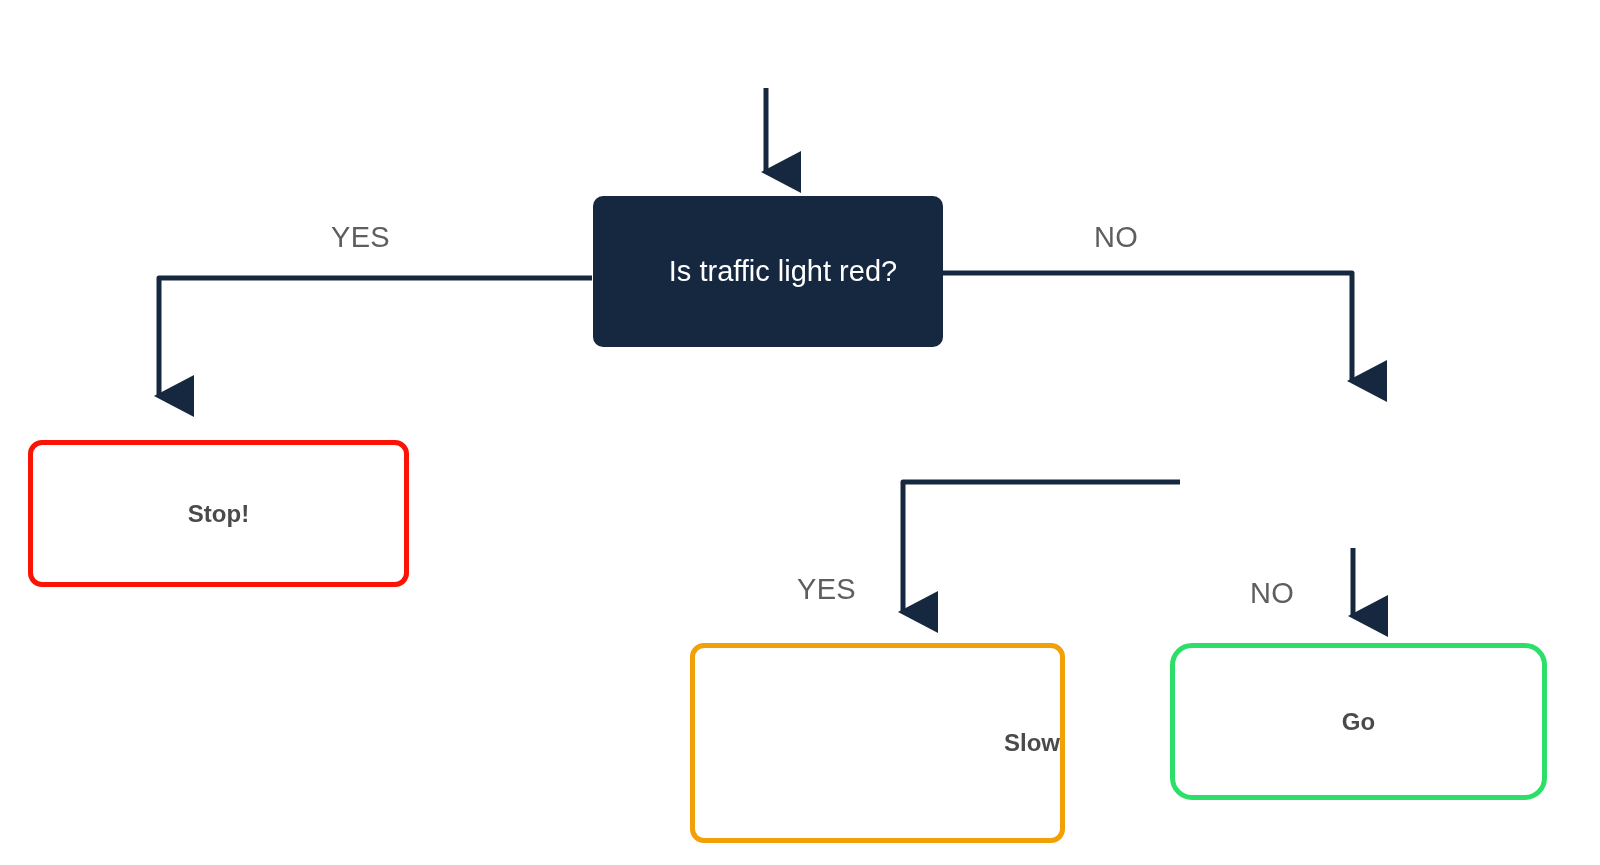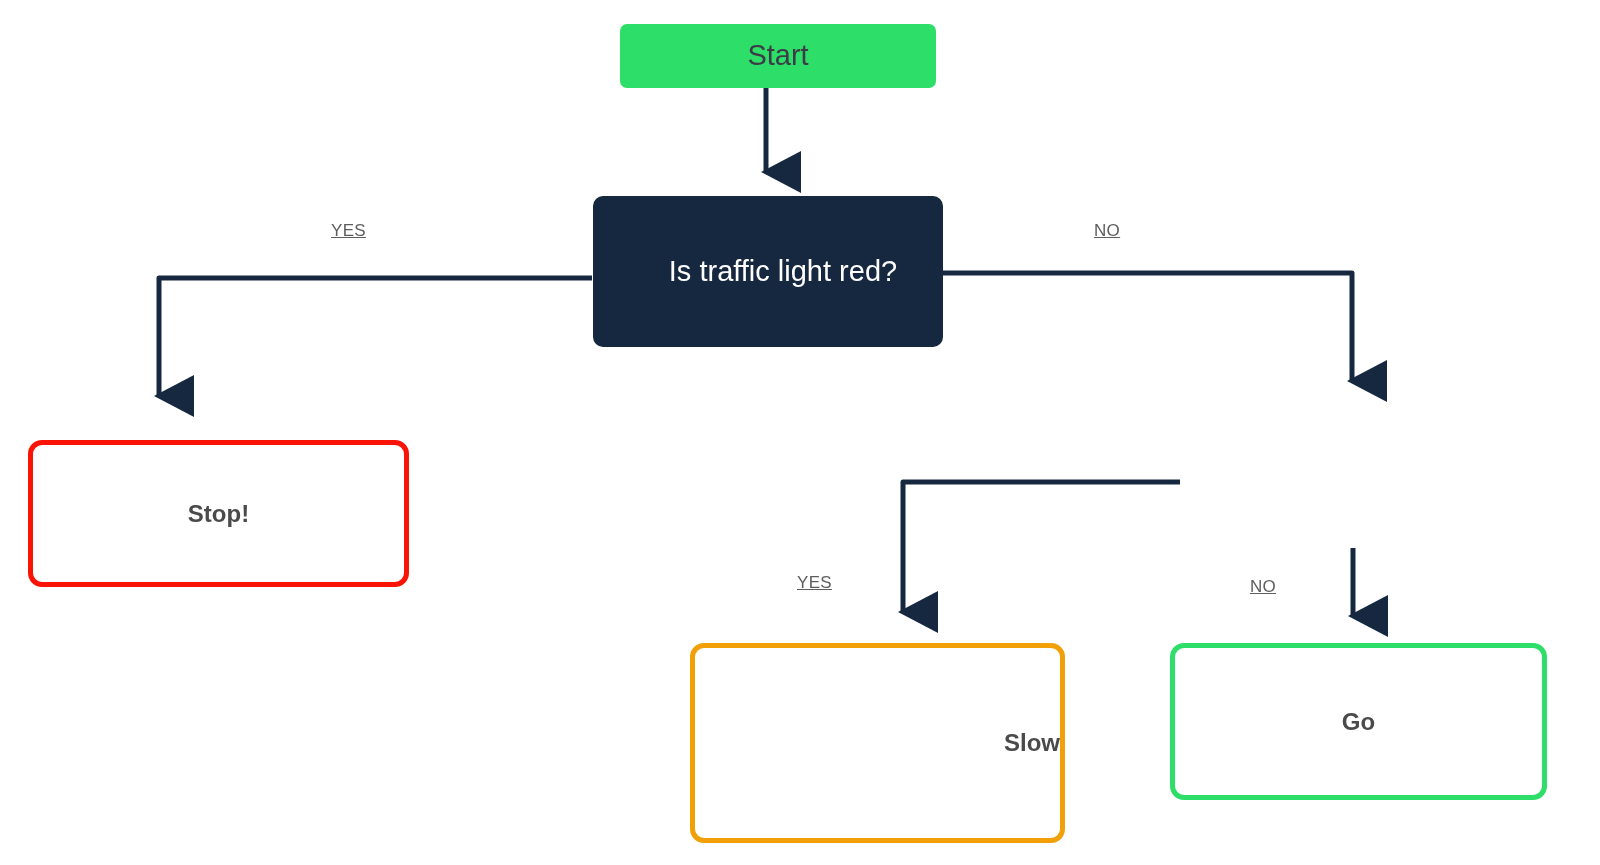--- a/index.html
+++ b/index.html
@@ -56,26 +56,25 @@
     background: #ffffff;
     font-size: 24px;
     font-weight: bold;
     color: #4a4a4a;
     border-style: solid;
     border-width: 5px;
     border-radius: 14px;
   }
   .edge-label {
     position: absolute;
-    font-size: 17px;
+    font-size: 29px;
     font-weight: 400;
     color: #5e5e5e;
     white-space: nowrap;
     letter-spacing: 0.3px;
-    text-decoration: underline;
   }
 </style>
 </head>
 <body>
 
 <div id="canvas">
 
   <svg id="edges" viewBox="0 0 1600 865" width="1600" height="865" xmlns="http://www.w3.org/2000/svg">
     <defs>
       <marker id="arrowhead" markerWidth="9" markerHeight="9" refX="4.5" refY="7.6" orient="auto" markerUnits="strokeWidth">
@@ -87,38 +86,35 @@
 
     <path d="M 592 278 L 159 278 L 159 396" stroke="#16283f" stroke-width="5" fill="none" stroke-linejoin="round" marker-end="url(#arrowhead)"></path>
 
     <path d="M 943 273 L 1352 273 L 1352 381" stroke="#16283f" stroke-width="5" fill="none" stroke-linejoin="round" marker-end="url(#arrowhead)"></path>
 
     <path d="M 1180 482 L 903 482 L 903 612" stroke="#16283f" stroke-width="5" fill="none" stroke-linejoin="round" marker-end="url(#arrowhead)"></path>
 
     <path d="M 1353 548 L 1353 616" stroke="#16283f" stroke-width="5" fill="none" marker-end="url(#arrowhead)"></path>
   </svg>
 
-  <div class="node node-start" style="left:620px; top:24px; width:316px; height:64px;">
-    <span>Start</span>
-  </div>
 
   <div class="node node-decision" style="left:593px; top:196px; width:350px; height:151px;padding-left:30px;">
     <span>Is traffic light red?</span>
   </div>
 
 
   <div class="node node-terminal" style="left:28px; top:424px; width:381px; height:147px; border-color:#fa1405;margin-top:16px;">
     <span>Stop!</span>
   </div>
 
   <div class="node node-terminal" style="left:690px; top:643px; width:375px; height:200px; border-color:#f2a007;justify-content:flex-end;">
     <span>Slow</span>
   </div>
 
-  <div class="node node-terminal" style="left:1170px; top:643px; width:377px; height:157px; border-color:#2ddf68;">
+  <div class="node node-terminal" style="left:1170px; top:643px; width:377px; height:157px; border-color:#2ddf68;border-radius:22px;">
     <span>Go</span>
   </div>
 
   <div class="edge-label" style="left:331px; top:221px;">YES</div>
 
   <div class="edge-label" style="left:1094px; top:221px;">NO</div>
 
   <div class="edge-label" style="left:797px; top:573px;">YES</div>
 
   <div class="edge-label" style="left:1250px; top:577px;">NO</div>

